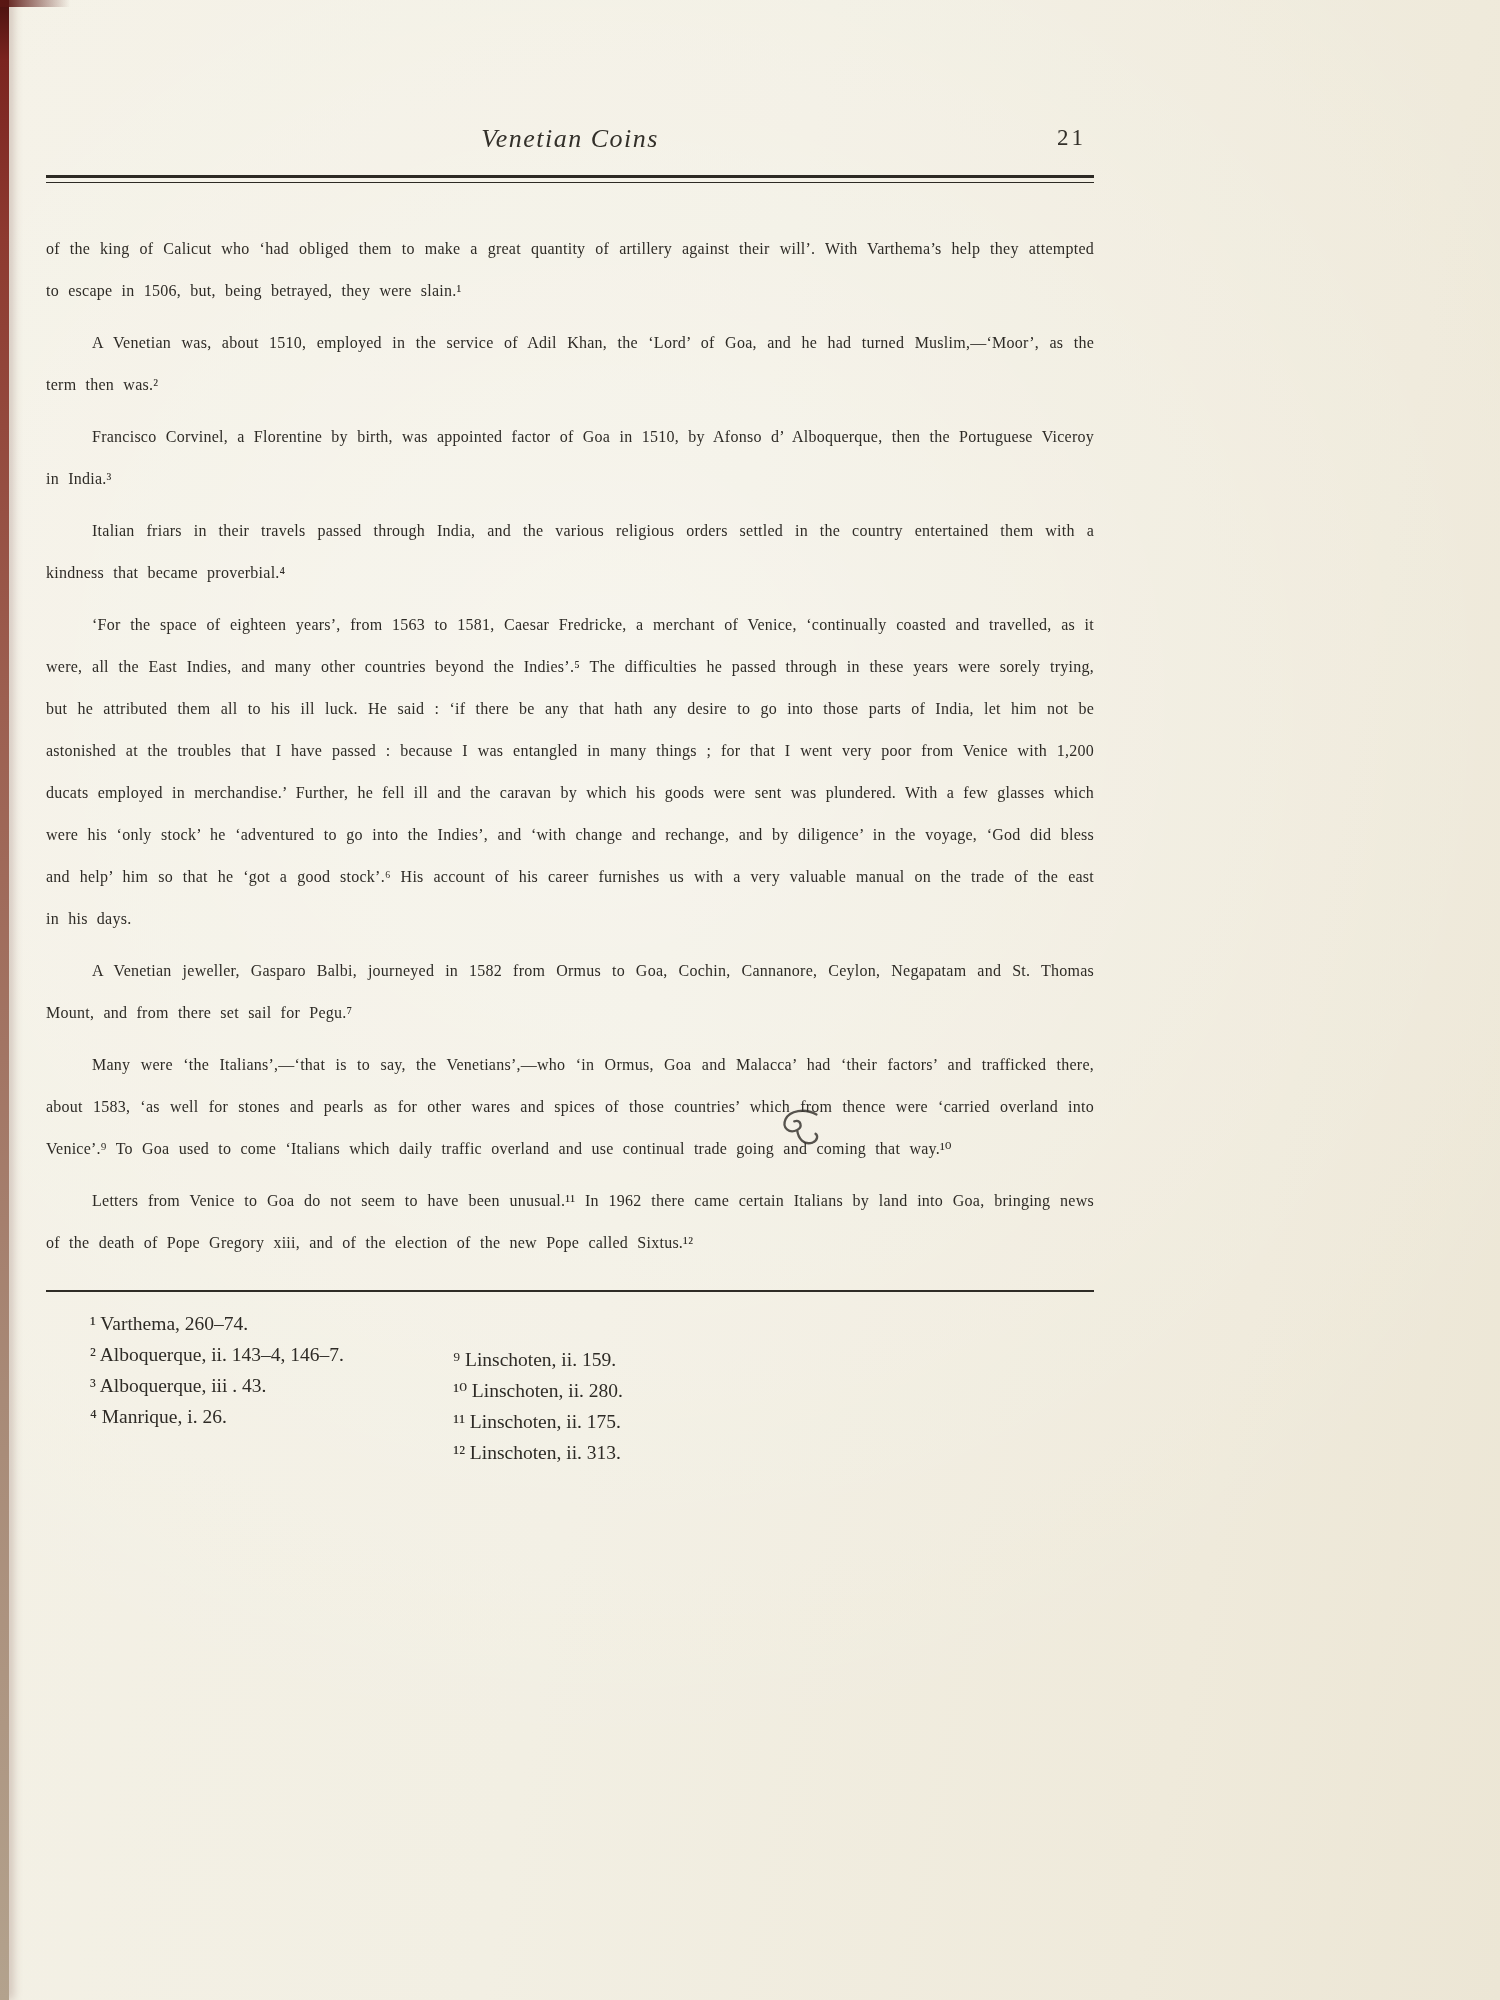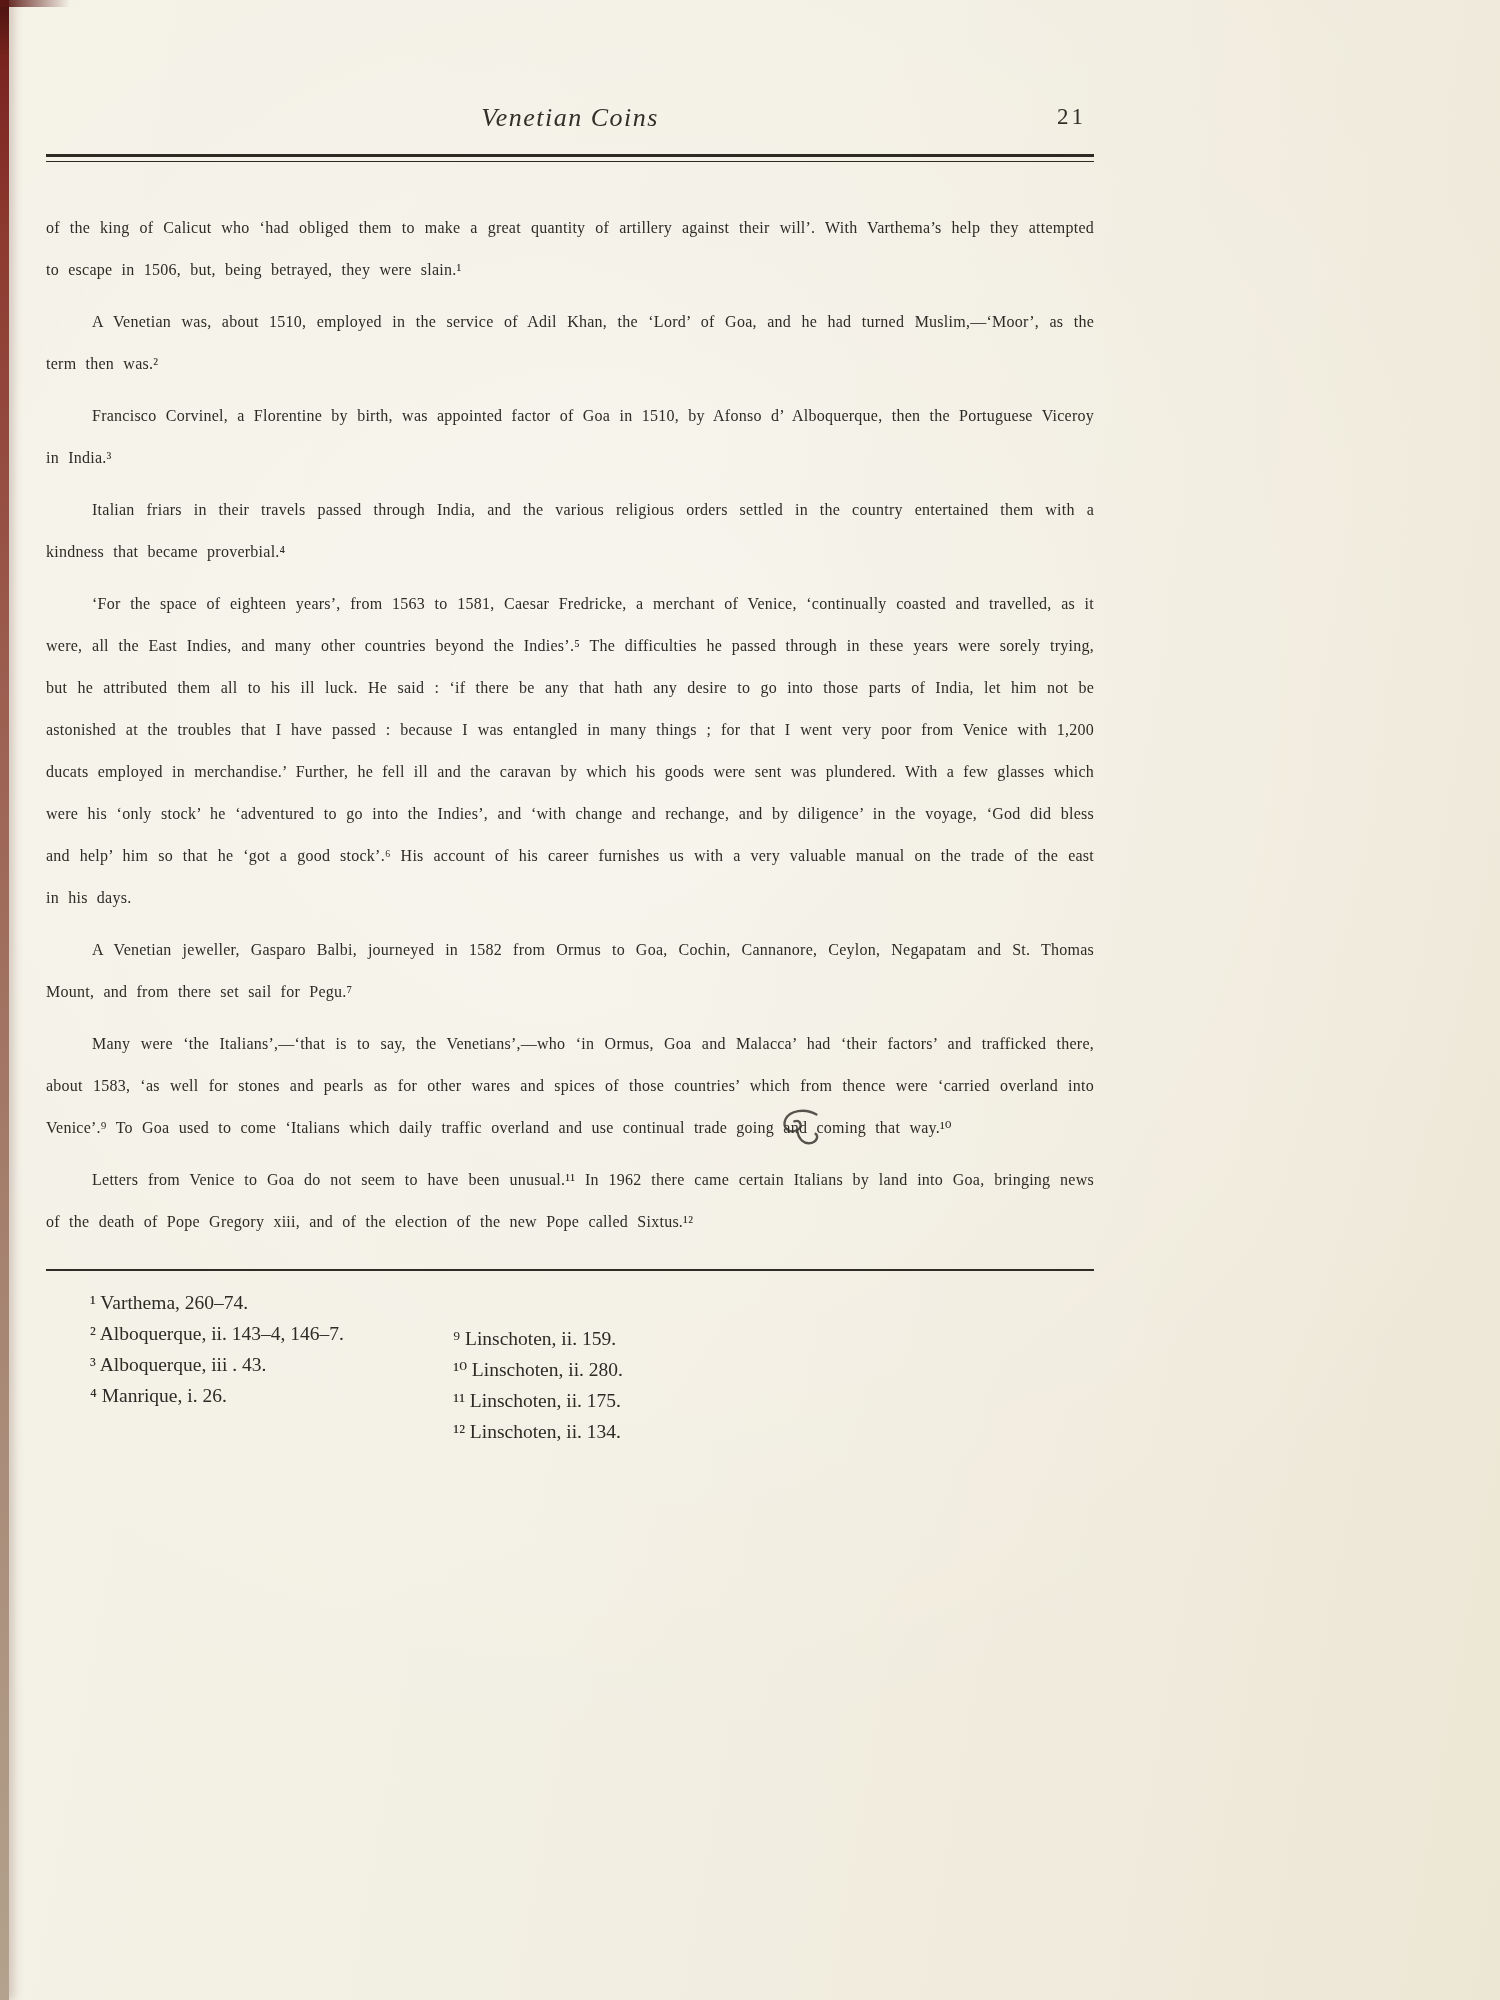--- a/index.html
+++ b/index.html
@@ -30,21 +30,21 @@
   .top-edge {
     position: absolute;
     left: 0; top: 0;
     width: 70px; height: 7px;
     background: linear-gradient(to right, #5a1713, rgba(90,23,19,0));
   }
 
   .content {
     position: absolute;
     left: 46px;
-    top: 103px;
+    top: 124px;
     width: 1048px;
   }
 
   .running-header {
     position: relative;
     height: 36px;
   }
   .running-header .title {
     text-align: center;
     font-style: italic;
@@ -136,21 +136,21 @@
         <div class="fn-col c1">
           <div class="fn-line">¹ Varthema, 260–74.</div>
           <div class="fn-line">² Alboquerque, ii. 143–4, 146–7.</div>
           <div class="fn-line">³ Alboquerque, iii . 43.</div>
           <div class="fn-line">⁴ Manrique, i. 26.</div>
         </div>
         <div class="fn-col c3">
           <div class="fn-line">⁹ Linschoten, ii. 159.</div>
           <div class="fn-line">¹⁰ Linschoten, ii. 280.</div>
           <div class="fn-line">¹¹ Linschoten, ii. 175.</div>
-          <div class="fn-line">¹² Linschoten, ii. 134.</div>
+          <div class="fn-line">¹² Linschoten, ii. 313.</div>
         </div>
       </div>
     </div>
 
   </div>
 
   <svg class="pen-mark" viewBox="0 0 60 46" xmlns="http://www.w3.org/2000/svg">
     <path d="M46 8 C34 1 18 4 14 13 C10 22 18 28 26 24 C32 21 30 13 23 15
              M26 24 C27 33 33 40 42 37 C47 35 48 30 45 28" fill="none" stroke="#3b3833" stroke-width="2.4" stroke-linecap="round"></path>
   </svg>

